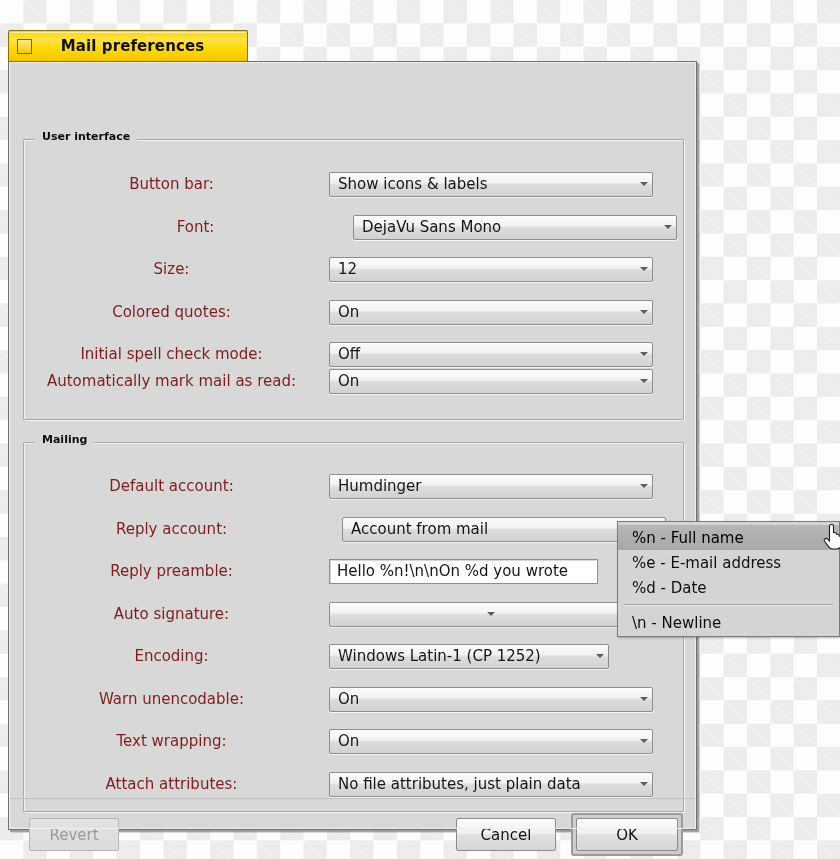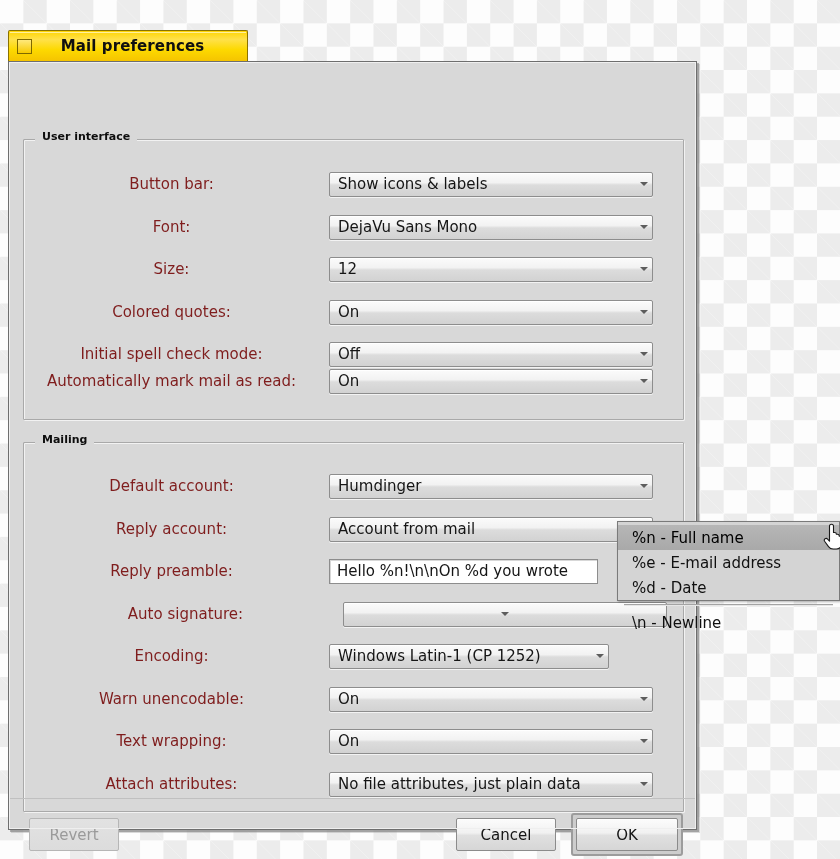--- a/index.html
+++ b/index.html
@@ -196,21 +196,21 @@
     display: flex;
     align-items: center;
     z-index: 3;
   }
   #preamble-btn .dd-arrow { margin-left: auto; }
 
   
   #popup {
     position: absolute;
     left: 617px; top: 521px;
-    width: 223px; height: 80px;
+    width: 223px; height: 116px;
     background: #d4d4d4;
     border: 1px solid #7a7a7a;
     box-sizing: border-box;
     z-index: 20;
     box-shadow: 1px 1px 2px rgba(0,0,0,0.28);
     padding: 3px 0;
   }
   .mi {
     height: 25px;
     display: flex;
@@ -305,21 +305,21 @@
     <div class="row" id="r0" style="left:14px; top:109px; width:647px;">
       <div class="rlabel">Button bar:</div>
       <div class="dropdown" style="width:324px;">
         <span class="dd-text">Show icons &amp; labels</span>
         <span class="dd-arrow">
             <i></i>
           </span>
       </div>
     </div>
 
-    <div class="row" id="r1" style="left:14px; top:152px; width:647px;">
+    <div class="row" id="r1" style="left:14px; top:152px; width:647px;padding-left:24px;">
       <div class="rlabel">Font:</div>
       <div class="dropdown" style="width:324px;">
         <span class="dd-text">DejaVu Sans Mono</span>
         <span class="dd-arrow">
             <i></i>
           </span>
       </div>
     </div>
 
     <div class="row" id="r2" style="left:14px; top:194px; width:647px;">
@@ -371,38 +371,38 @@
     <div class="row" id="m0" style="left:14px; top:411px; width:647px;">
       <div class="rlabel">Default account:</div>
       <div class="dropdown" style="width:324px;">
         <span class="dd-text">Humdinger</span>
         <span class="dd-arrow">
             <i></i>
           </span>
       </div>
     </div>
 
-    <div class="row" id="m1" style="left:14px; top:454px; width:647px;">
+    <div class="row" id="m1" style="left:14px; top:454px; width:647px;gap:13px;">
       <div class="rlabel">Reply account:</div>
       <div class="dropdown" style="width:324px;">
         <span class="dd-text">Account from mail</span>
         <span class="dd-arrow">
             <i></i>
           </span>
       </div>
     </div>
 
     <div class="row" id="m2" style="left:14px; top:496px; width:647px;">
       <div class="rlabel">Reply preamble:</div>
       <div class="textfield" style="width:269px;">
         <span class="tf-text">Hello %n!\n\nOn %d you wrote</span>
       </div>
     </div>
 
-    <div class="row" id="m3" style="left:28px; top:539px; width:647px;">
+    <div class="row" id="m3" style="left:14px; top:539px; width:647px;">
       <div class="rlabel">Auto signature:</div>
       <div class="dropdown" style="width:324px;flex-direction:column;">
         <span class="dd-text">None</span>
         <span class="dd-arrow">
             <i></i>
           </span>
       </div>
     </div>
 
     <div class="row" id="m4" style="left:14px; top:581px; width:647px;">

